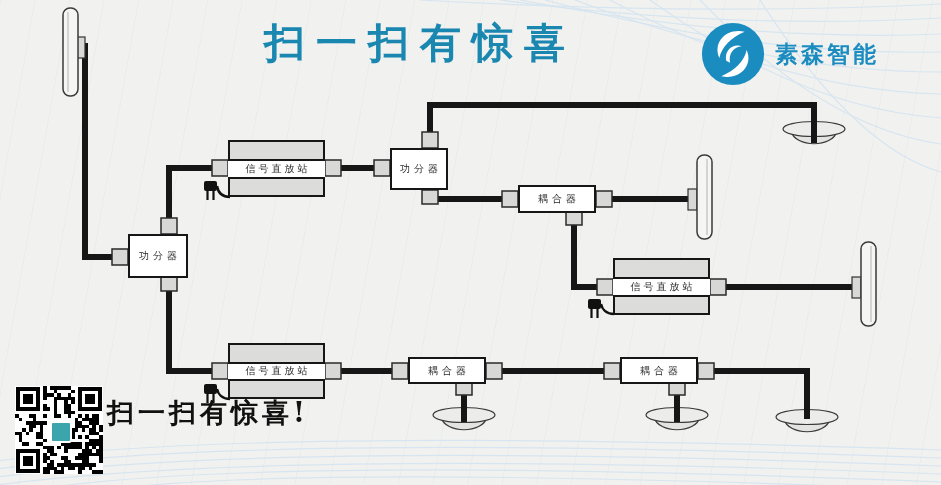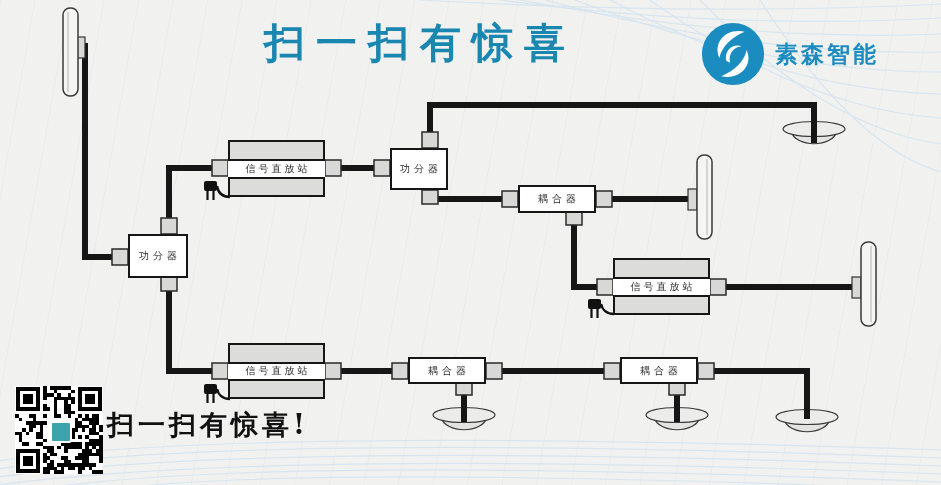--- a/index.html
+++ b/index.html
@@ -36,21 +36,21 @@
   .qr{position:absolute;left:15px;top:386px;width:88px;height:88px;background:#fff;z-index:3;}
   .mods{position:absolute;inset:0;display:grid;grid-template-rows:repeat(25,1fr);grid-template-columns:repeat(25,1fr);}
   .mods i{background:#000;}
   .finder{position:absolute;width:16px;height:16px;border:4px solid #000;background:#fff;}
   .finder i{position:absolute;inset:3px;background:#000;}
   .qr-logo{position:absolute;left:35px;top:35px;width:18px;height:18px;border-radius:3px;
     background:var(--qr_logo,#3ba4ad);z-index:4;border:2px solid #fff;}
   .qr-caption{
     position:absolute;left:107px;top:395px;z-index:3;
     font-family:"DejaVu Serif","Liberation Serif",serif;font-weight:bold;
-    font-size:27px;letter-spacing:4px;color:#111;white-space:nowrap;margin-top:12px;
+    font-size:27px;letter-spacing:4px;color:#111;white-space:nowrap;
   }
   .qr-contact{
     position:absolute;left:112px;top:437px;z-index:3;
     font-family:"Liberation Serif","DejaVu Serif",serif;font-weight:bold;
     font-size:21px;letter-spacing:1px;color:#111;white-space:nowrap;
   }
 </style>
 </head>
 <body>
 

